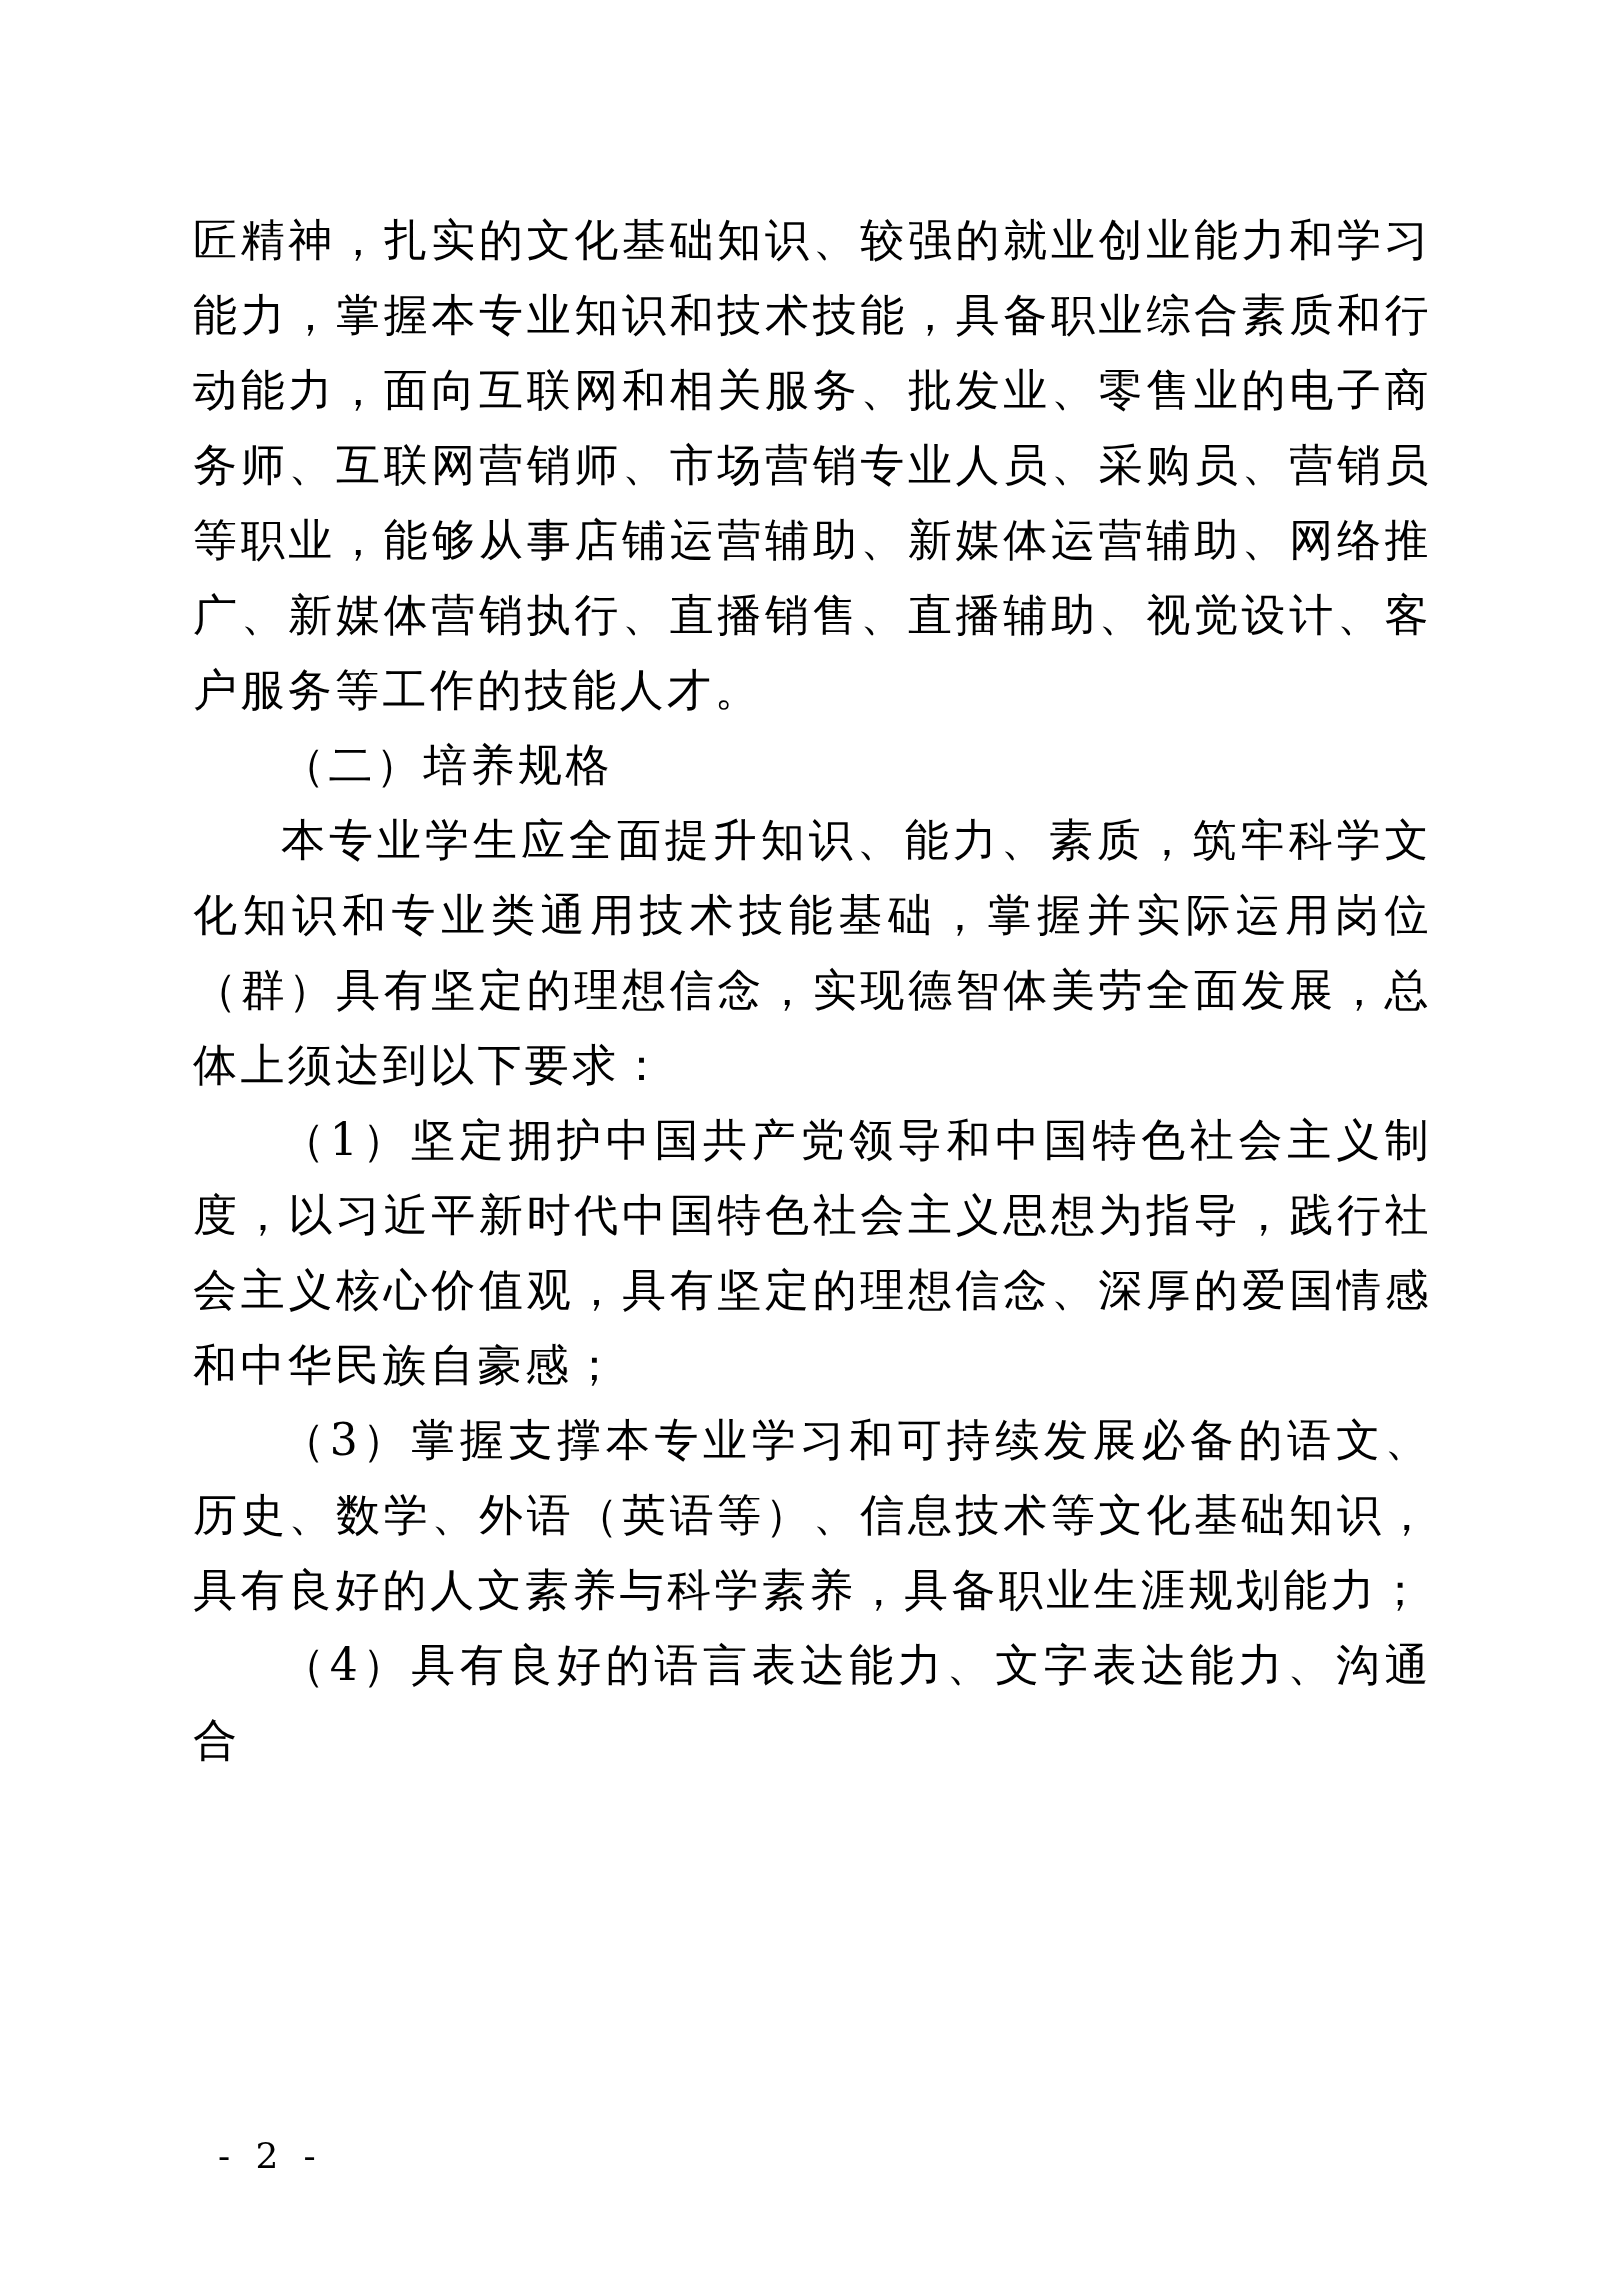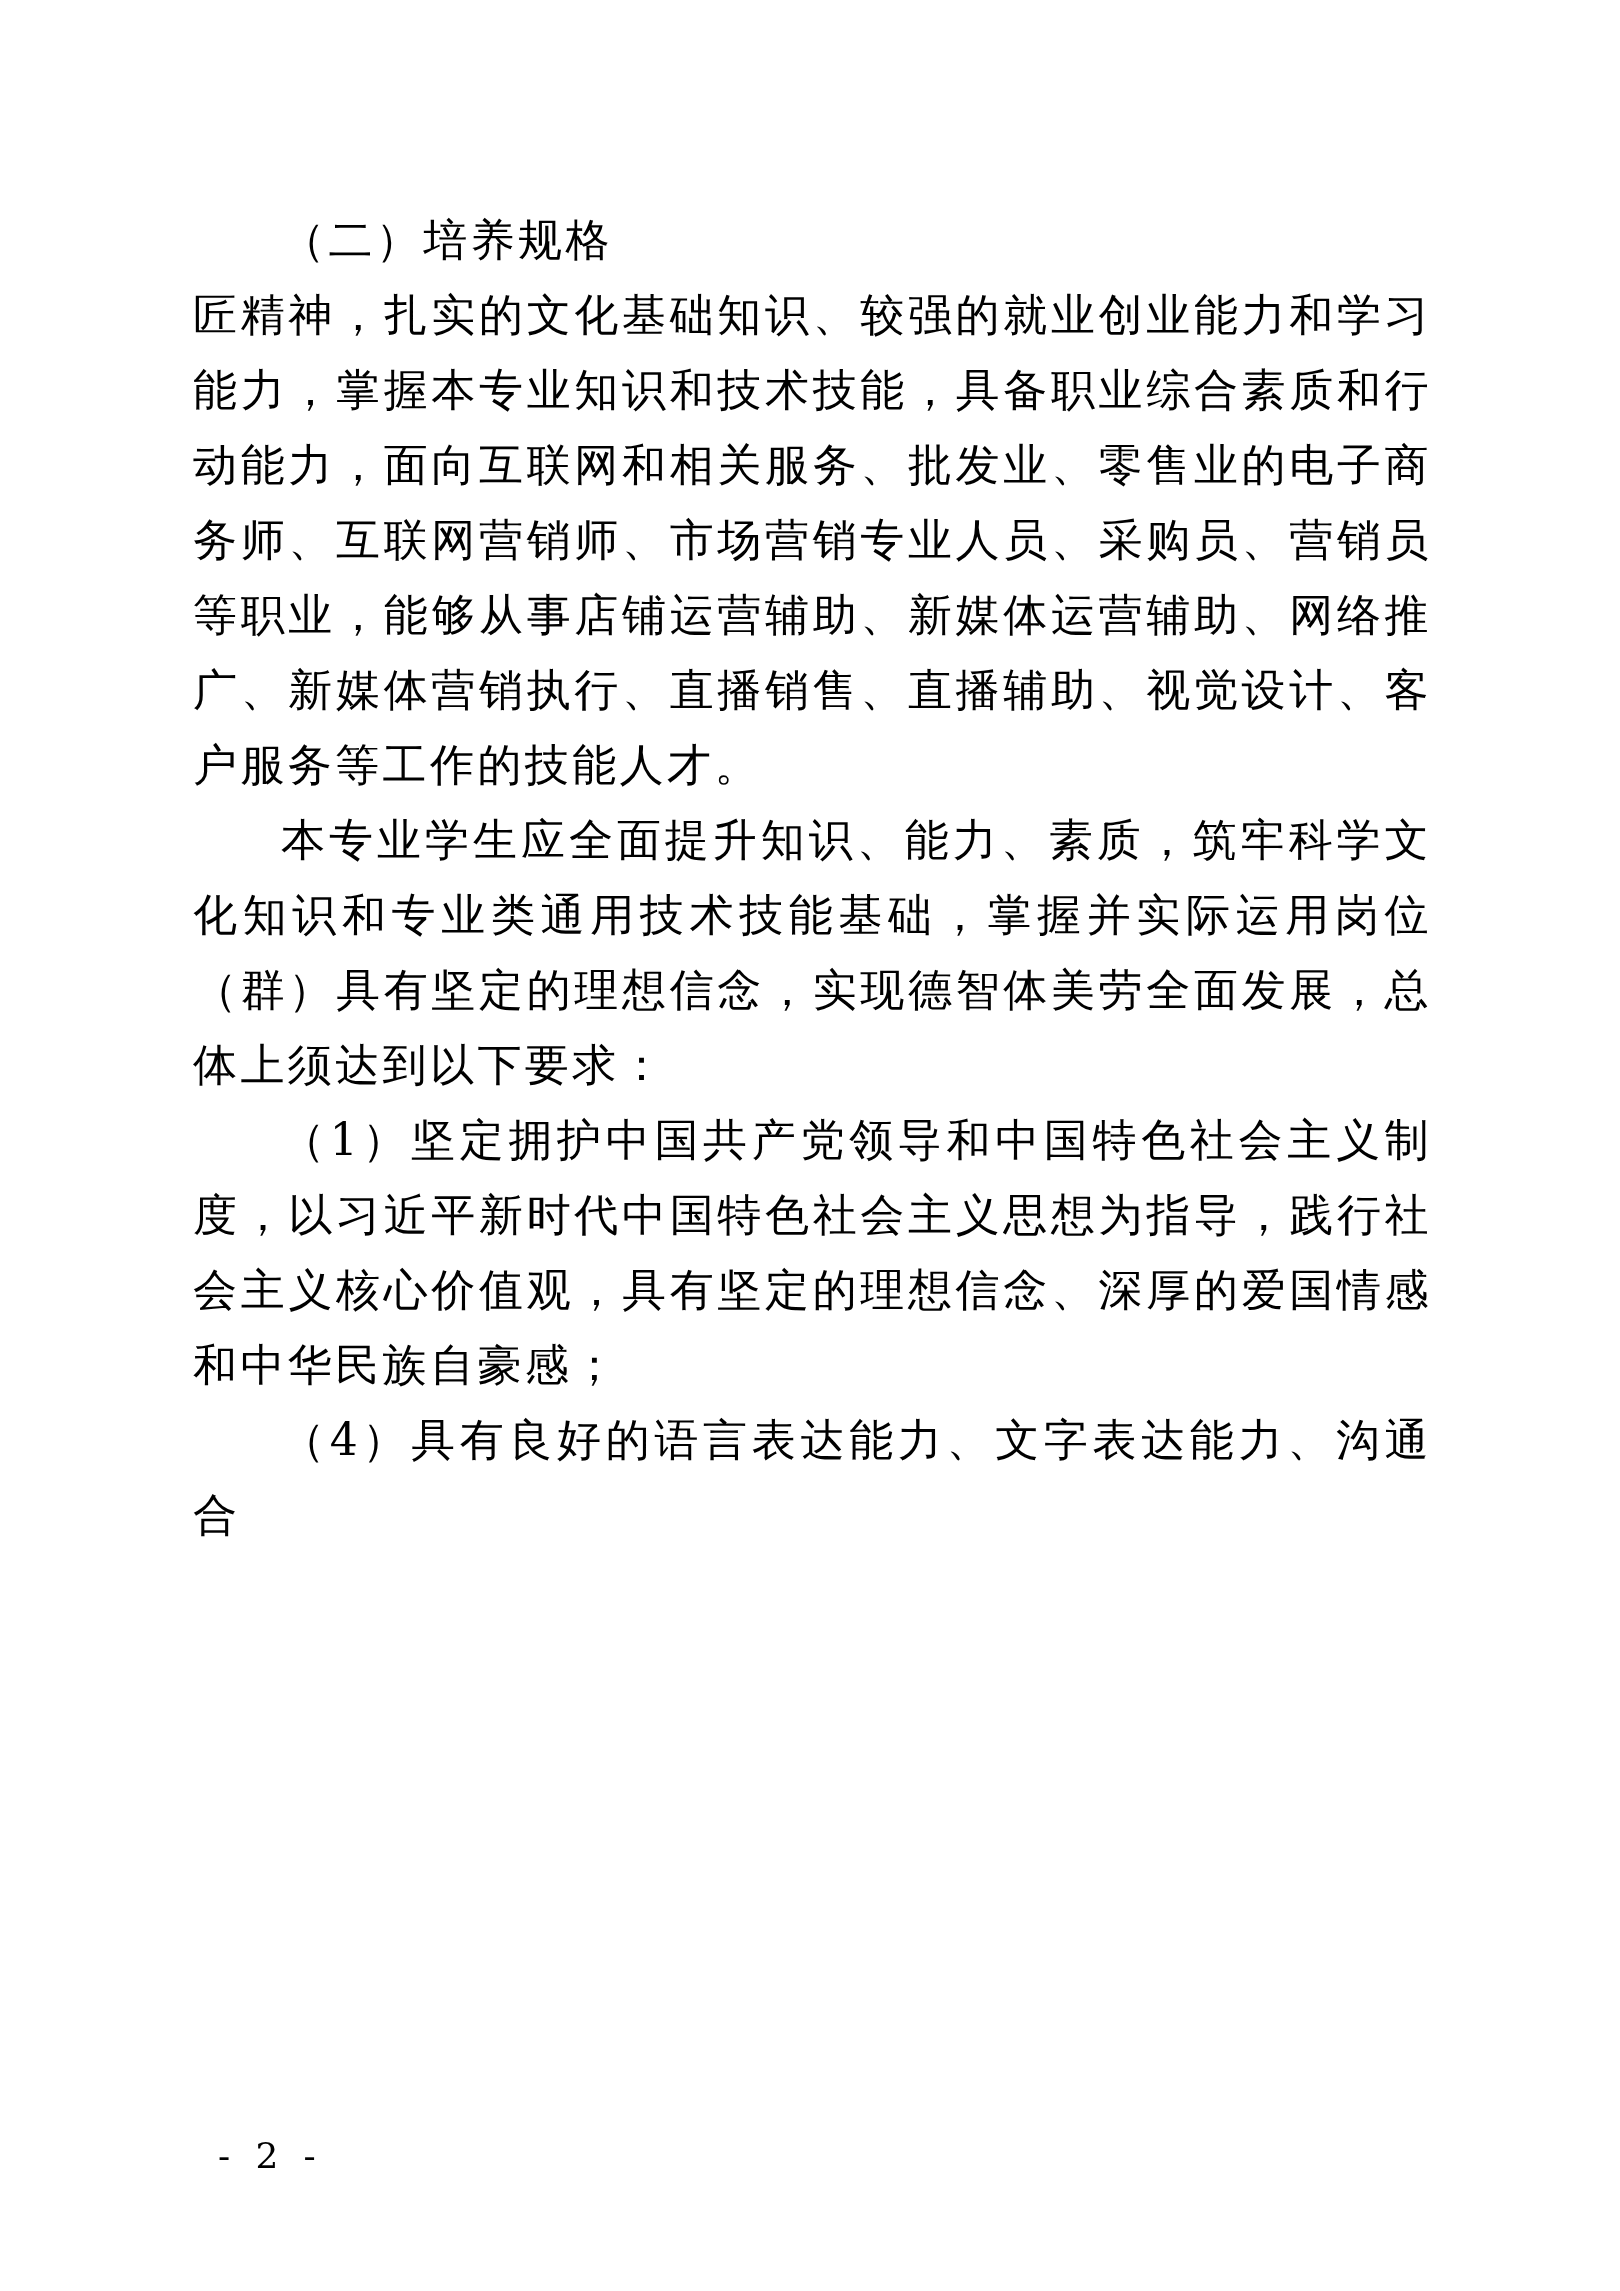--- a/index.html
+++ b/index.html
@@ -43,21 +43,22 @@
     letter-spacing: 6.9px;
     color: #000000;
     white-space: pre;
   }
 </style>
 </head>
 <body>
 
 <div class="page">
   <div class="content">
+    <p class="para">匠精神，扎实的文化基础知识、较强的就业创业能力和学习能力，掌握本专业知识和技术技能，具备职业综合素质和行动能力，面向互联网和相关服务、批发业、零售业的电子商务师、互联网营销师、市场营销专业人员、采购员、营销员等职业，能够从事店铺运营辅助、新媒体运营辅助、网络推广、新媒体营销执行、直播销售、直播辅助、视觉设计、客户服务等工作的技能人才。</p>
     <p class="para indent">（二）培养规格</p>
-    <p class="para">匠精神，扎实的文化基础知识、较强的就业创业能力和学习能力，掌握本专业知识和技术技能，具备职业综合素质和行动能力，面向互联网和相关服务、批发业、零售业的电子商务师、互联网营销师、市场营销专业人员、采购员、营销员等职业，能够从事店铺运营辅助、新媒体运营辅助、网络推广、新媒体营销执行、直播销售、直播辅助、视觉设计、客户服务等工作的技能人才。</p>
     <p class="para indent">本专业学生应全面提升知识、能力、素质，筑牢科学文化知识和专业类通用技术技能基础，掌握并实际运用岗位（群）具有坚定的理想信念，实现德智体美劳全面发展，总体上须达到以下要求：</p>
     <p class="para indent">（1）坚定拥护中国共产党领导和中国特色社会主义制度，以习近平新时代中国特色社会主义思想为指导，践行社会主义核心价值观，具有坚定的理想信念、深厚的爱国情感和中华民族自豪感；</p>
+    <p class="para indent">（3）掌握支撑本专业学习和可持续发展必备的语文、历史、数学、外语（英语等）、信息技术等文化基础知识，具有良好的人文素养与科学素养，具备职业生涯规划能力；</p>
     <p class="para indent">（4）具有良好的语言表达能力、文字表达能力、沟通合</p>
   </div>
   <div class="page-number">- 2 -</div>
 </div>
 
 
 </body></html>

